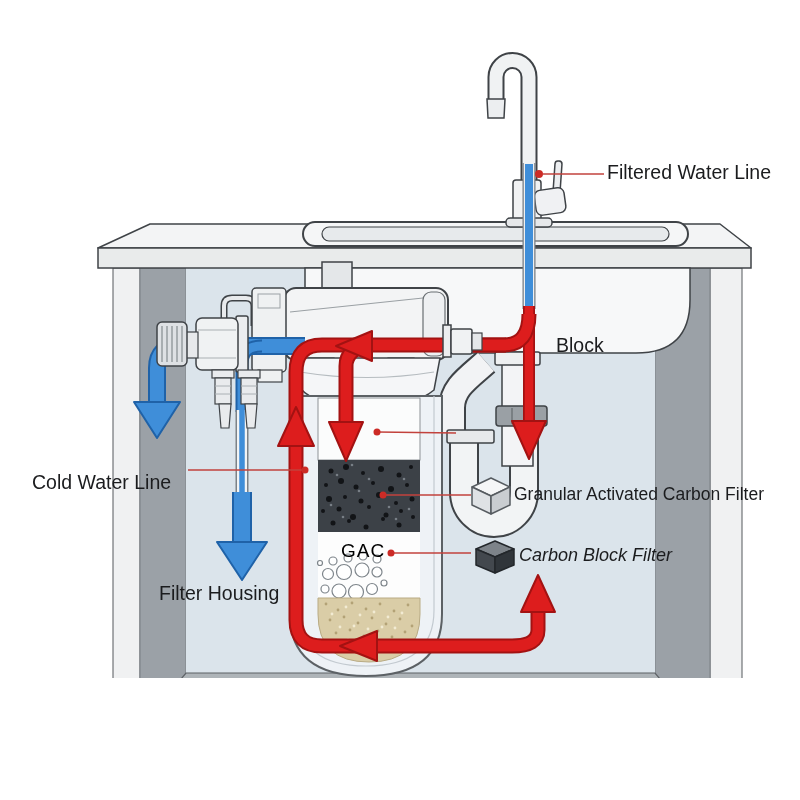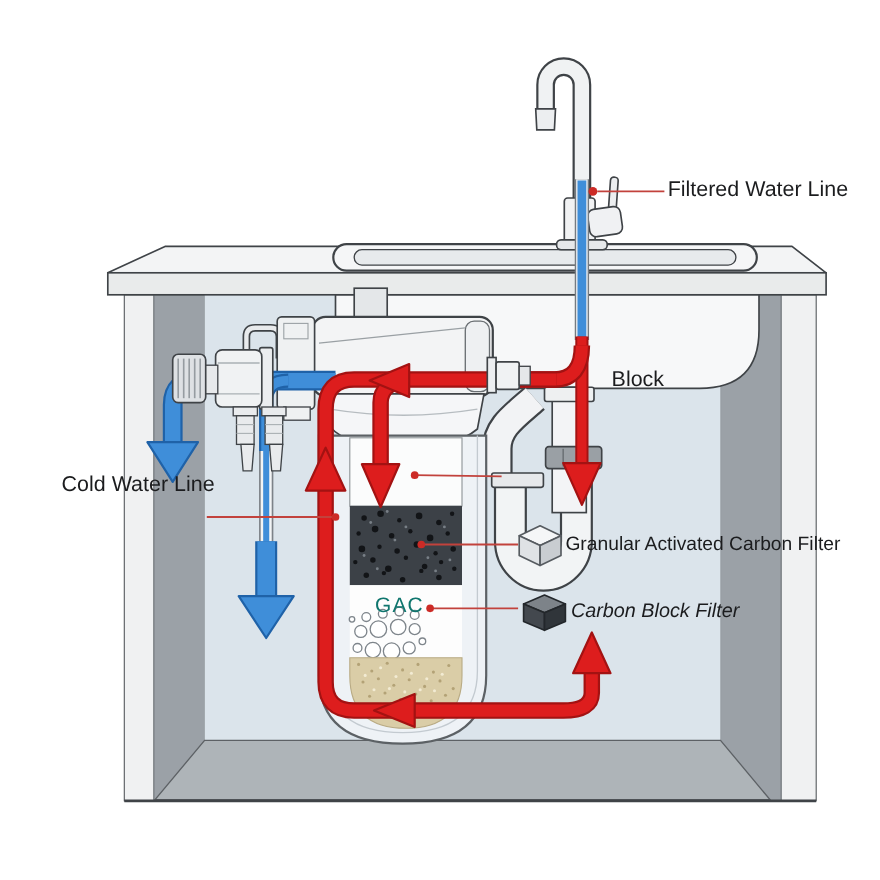--- a/index.html
+++ b/index.html
@@ -1,24 +1,24 @@
 <!DOCTYPE html>
 <html><head>
 <meta charset="utf-8">
 <style>
   html,body{margin:0;padding:0;background:#ffffff;}
-  #stage{position:relative;width:800px;height:800px;background:#ffffff;overflow:hidden;
+  #stage{position:relative;width:800px;height:678px;background:#ffffff;overflow:hidden;
          font-family:"Liberation Sans", sans-serif;}
   #scene{position:absolute;left:0;top:0;}
   .label{position:absolute;color:#1b1c1e;white-space:nowrap;line-height:1.1;
          font-family:"Liberation Sans", sans-serif;}
   .lbl-19{font-size:19.5px;}
   .lbl-18{font-size:18px;font-style:italic;}
   .lbl-17{font-size:17.5px;}
-  .gac{font-size:19px;letter-spacing:1px;color:#0f766e;}
+  .gac{font-size:19px;letter-spacing:1px;color:#000000;}
 </style>
 </head>
 <body>
 
 <div id="stage">
 <svg id="scene" width="800" height="800" viewBox="0 0 800 800">
 
   <g>
     <rect x="113" y="268" width="27" height="460" fill="#f0f1f2" stroke="#55595d" stroke-width="1"></rect>
     <rect x="140" y="268" width="46" height="460" fill="#9ba1a7" stroke="#7a8085" stroke-width="1"></rect>
@@ -286,17 +286,18 @@
     <circle cx="377" cy="432" r="3.5"></circle>
     <circle cx="383" cy="495" r="3.5"></circle>
     <circle cx="391" cy="553" r="3.5"></circle>
     <circle cx="305" cy="470" r="3.5"></circle>
     <circle cx="539" cy="174" r="4"></circle>
   </g>
 </svg>
 
   <div class="label lbl-19" style="left:607px;top:162px;">Filtered Water Line</div>
   <div class="label lbl-19" style="left:556px;top:335px;">Block</div>
-  <div class="label lbl-19" style="left:32px;top:430px;margin-left:24px;">Cold Water Line</div>
+  <div class="label lbl-19" style="left:32px;top:472px;">Cold Water Line</div>
+  <div class="label lbl-19" style="left:159px;top:583px;">Filter Housing</div>
   <div class="label lbl-17" style="left:514px;top:485px;">Granular Activated Carbon Filter</div>
   <div class="label lbl-18" style="left:519px;top:546px;">Carbon Block Filter</div>
   <div class="label gac" style="left:341px;top:541px;">GAC</div>
 </div>
 
 </body></html>

